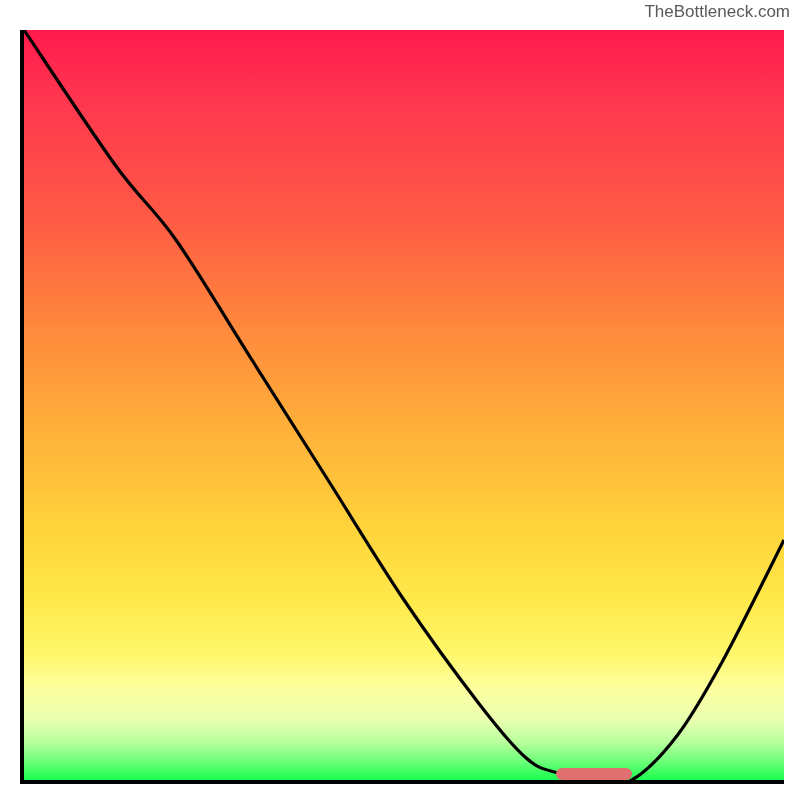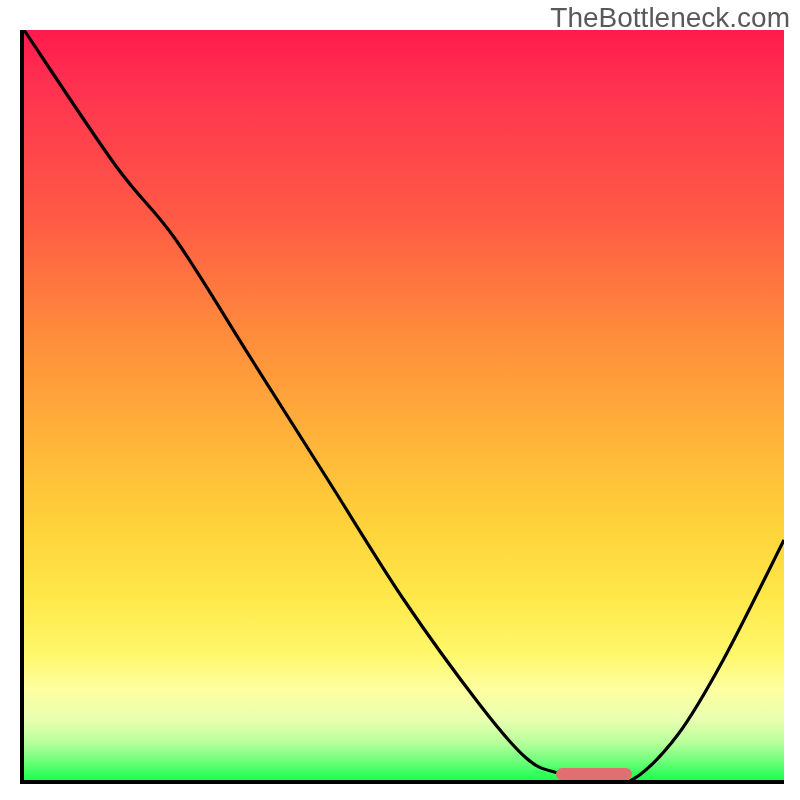--- a/index.html
+++ b/index.html
@@ -12,21 +12,21 @@
   }
   .container {
     position: relative;
     width: 800px;
     height: 800px;
   }
   .watermark {
     position: absolute;
     top: 2px;
     right: 10px;
-    font-size: 28px;
+    font-size: 17px;
     font-weight: 400;
     color: #595959;
     letter-spacing: 0px;
     z-index: 10;
   }
   .plot-area {
     position: absolute;
     left: 20px;
     top: 30px;
     width: 760px;

